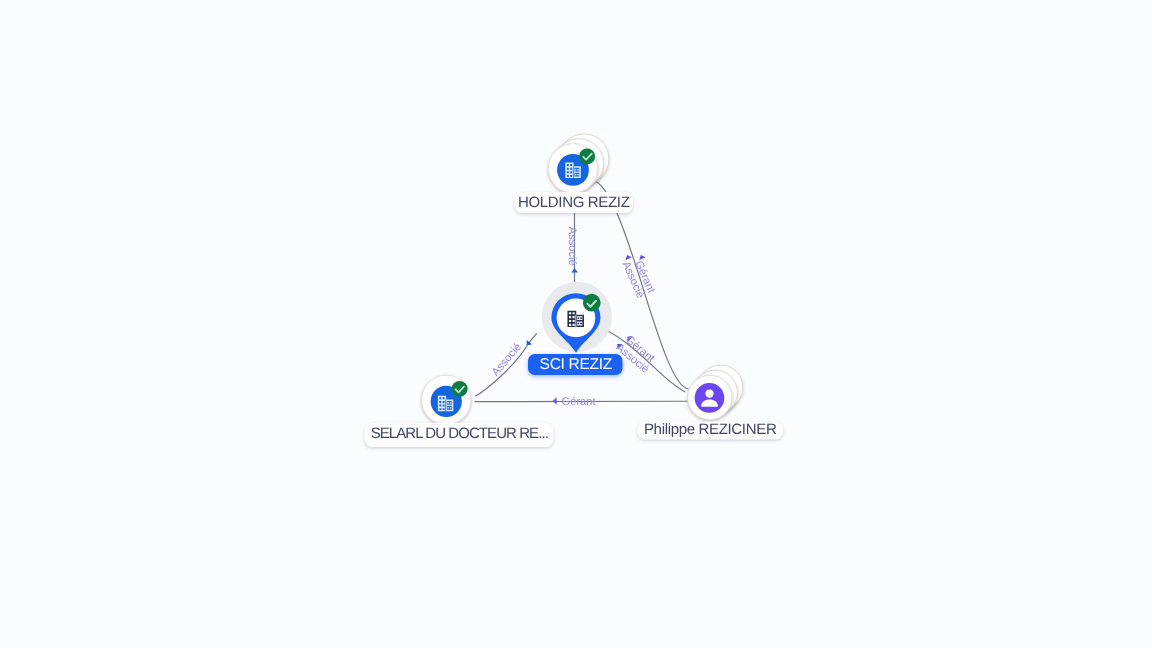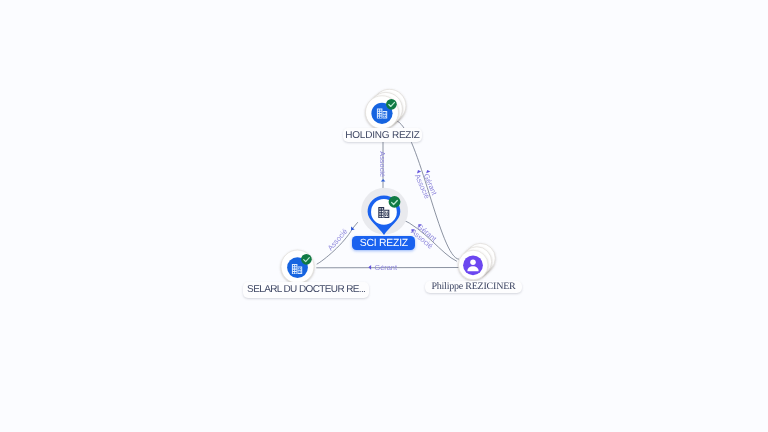--- a/index.html
+++ b/index.html
@@ -106,15 +106,15 @@
     <circle cx="383.95" cy="211.9" r="12.9" fill="#ffffff"></circle>
     <use href="#g-building" fill="#26304f" transform="translate(378.3,207.1) scale(1.07)"></use>
     <circle cx="394.5" cy="201.8" r="5.9" fill="#107a43"></circle>
     <path d="M391.6 202.4 l2 2.1 l3.7 -4" fill="none" stroke="#b9ead0" stroke-width="1.25" stroke-linecap="round" stroke-linejoin="round"></path>
   </g>
 </svg>
 
 <div class="nlabel" style="left:342.6px;top:127.7px;width:79.8px;height:14.7px;">HOLDING REZIZ</div>
 <div class="nlabel sel" style="left:352.3px;top:235.9px;width:63.1px;height:14.4px;">SCI REZIZ</div>
 <div class="nlabel" style="left:233.2px;top:282.1px;width:126px;height:15.6px;letter-spacing:-0.62px;margin-left:10px;">SELARL DU DOCTEUR RE...</div>
-<div class="nlabel" style="left:425.3px;top:280.6px;width:96.3px;height:12.4px;font-family:Liberation Serif, serif;">Philippe REZICINER</div>
+<div class="nlabel" style="left:425.3px;top:280.6px;width:96.3px;height:12.4px;">Philippe REZICINER</div>
 
 </div>
 
 </body></html>

